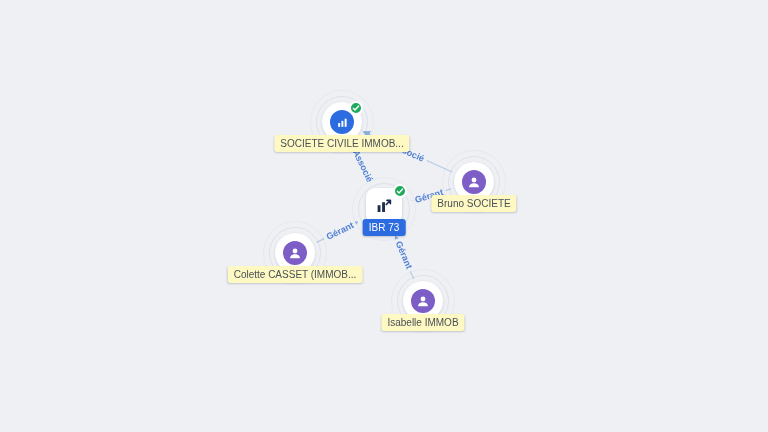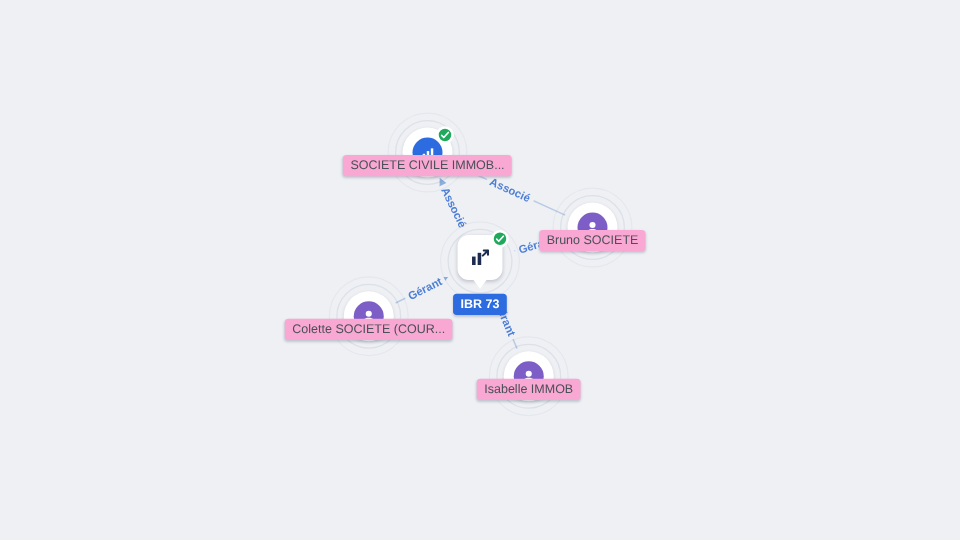--- a/index.html
+++ b/index.html
@@ -77,35 +77,34 @@
   }
   .pin-tip {
     position: absolute; left: -6px; top: 14px;
     width: 0; height: 0;
     border-left: 6px solid transparent;
     border-right: 6px solid transparent;
     border-top: 8px solid #fff;
   }
 
   .pill {
-    position: absolute; left: 0; top: 2px;
+    position: absolute; left: 0; top: 13px;
     transform: translateX(-50%);
     white-space: nowrap;
-    background: #f9a8d4;
+    background: #fef9c3;
     color: var(--label-text, #4a5057);
     font-size: 10px;
     padding: 3px 6px;
     border-radius: 3px;
     box-shadow: 0 1px 2px rgba(20, 30, 60, 0.2);
   }
   .pill.selected {
-    top: 26px;
+    top: 10px;
     background: var(--selected-bg, #2d6ce0);
     color: #fff;
-    font-weight: bold;
   }
 </style>
 </head>
 <body>
 
 <div class="canvas">
 
   <svg class="edge-layer" id="edge-layer">
     <defs>
       <marker id="arrow" viewBox="0 0 10 10" refX="8" refY="5" markerWidth="6.5" markerHeight="6.5" orient="auto">
@@ -179,21 +178,21 @@
   <div class="node" style="left: 295px; top: 253px;">
     <span class="ring r1"></span>
     <span class="ring r2"></span>
     <span class="whitec"></span>
     <span class="disc person">
       <svg viewBox="0 0 24 24" width="14" height="14">
         <circle cx="12" cy="8.5" r="4.2" fill="#ffffff"></circle>
         <path d="M3.5 21c0-4.6 3.8-7 8.5-7s8.5 2.4 8.5 7z" fill="#ffffff"></path>
       </svg>
     </span>
-    <span class="pill">Colette SOCIETE (COUR...</span>
+    <span class="pill">Colette CASSET (IMMOB...</span>
   </div>
 
   <div class="node" style="left: 423px; top: 301px;">
     <span class="ring r1"></span>
     <span class="ring r2"></span>
     <span class="whitec"></span>
     <span class="disc person">
       <svg viewBox="0 0 24 24" width="14" height="14">
         <circle cx="12" cy="8.5" r="4.2" fill="#ffffff"></circle>
         <path d="M3.5 21c0-4.6 3.8-7 8.5-7s8.5 2.4 8.5 7z" fill="#ffffff"></path>

